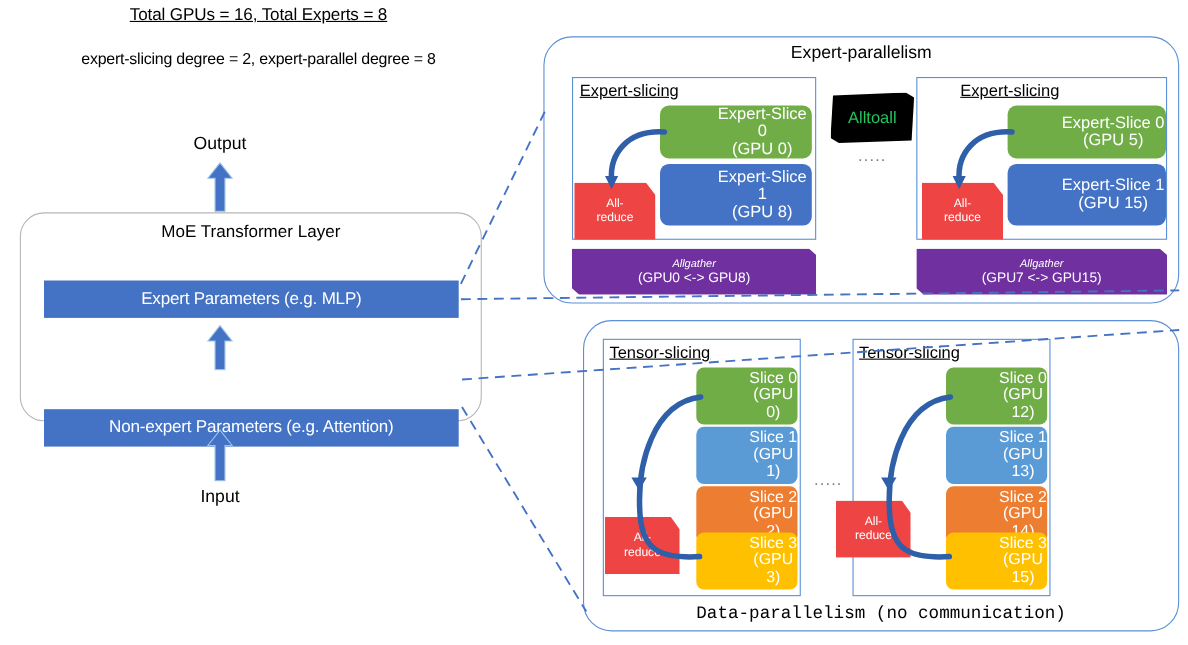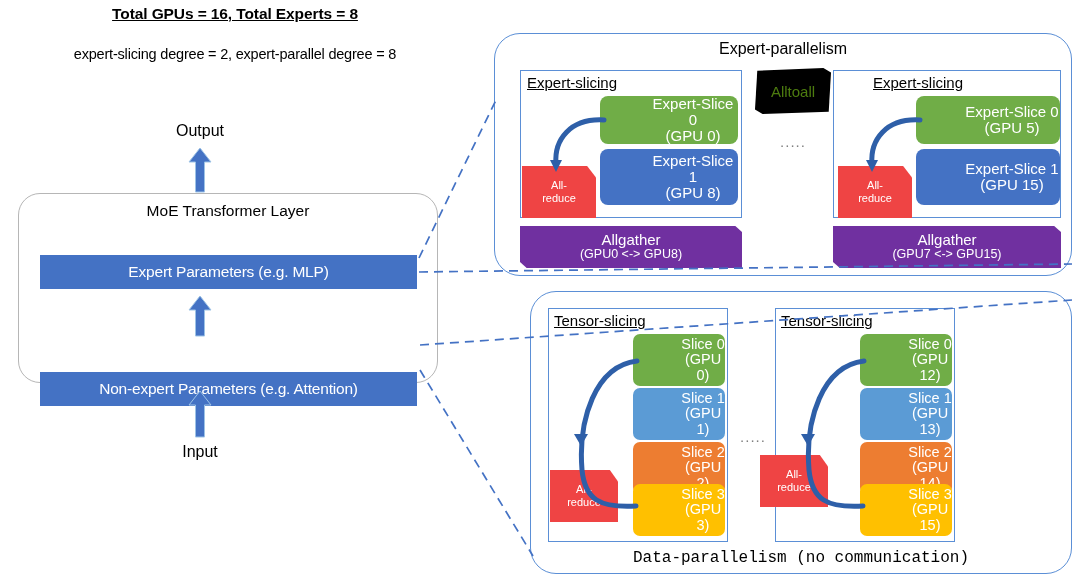--- a/index.html
+++ b/index.html
@@ -7,21 +7,21 @@
     width:1080px;height:586px;position:relative;overflow:hidden;
     background:#ffffff;
     font-family:"Liberation Sans", sans-serif;
     color:#000;
   }
   .abs{position:absolute;}
 
   
   #header-title{
     left:0;top:5px;width:470px;text-align:center;
-    font-size:15.5px;font-weight:bold;text-decoration:underline;
+    font-size:15.5px;font-weight:normal;text-decoration:underline;
     letter-spacing:-.1px;
   }
   #header-sub{
     left:0;top:44px;width:470px;text-align:center;
     font-size:14.5px;line-height:20px;letter-spacing:-.2px;
   }
   #header-sub div{white-space:nowrap;}
 
   
   #label-output{
@@ -105,37 +105,37 @@
     text-align:center;
     clip-path:polygon(0 0, 88% 0, 100% 22%, 100% 100%, 0 100%);
   }
   #ar-e1{left:522px;top:166px;width:74px;height:52px;}
   #ar-e2{left:838px;top:166px;width:74px;height:52px;}
   #ar-t1{left:550px;top:470px;width:68px;height:52px;}
   #ar-t2{left:760px;top:455px;width:68px;height:52px;}
 
   
   #alltoall{
-    left:755px;top:68px;width:76px;height:46px;background:#000;color:#4d7c0f;
+    left:755px;top:84px;width:76px;height:46px;background:#000;color:#22c55e;
     font-size:15px;display:flex;align-items:center;justify-content:center;
     clip-path:polygon(3% 6%, 90% 0, 100% 10%, 97% 95%, 10% 100%, 0 90%);
   }
   #dots-ep{left:755px;top:133px;width:76px;text-align:center;
            font-size:15px;color:#808080;letter-spacing:1px;}
   #dots-ts{left:730px;top:428px;width:46px;text-align:center;
            font-size:15px;color:#808080;letter-spacing:1px;}
 
   
   .allgather{
     background:#7030A0;color:#fff;text-align:center;
     display:flex;flex-direction:column;align-items:center;justify-content:center;
     line-height:1.1;
     clip-path:polygon(0 0, 97% 0, 100% 14%, 100% 100%, 3% 100%, 0 86%);
   }
-  .allgather .ag1{font-size:15px;}
+  .allgather .ag1{font-size:10px;font-style:italic;}
   .allgather .ag2{font-size:12.5px;}
   #ag-1{left:520px;top:226px;width:222px;height:42px;}
   #ag-2{left:833px;top:226px;width:228px;height:42px;}
 
   
   #overlay{left:0;top:0;width:1080px;height:586px;pointer-events:none;}
 </style>
 </head>
 <body>
 

